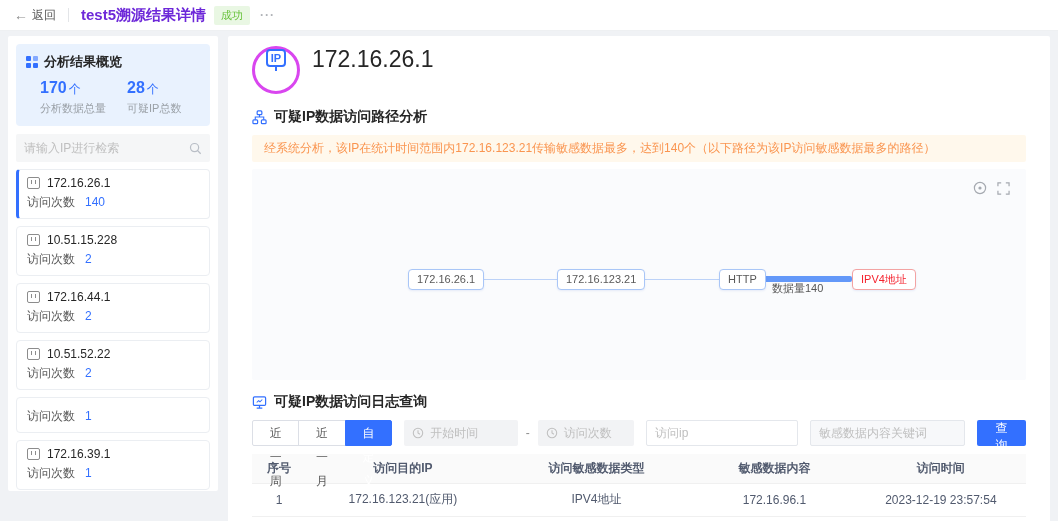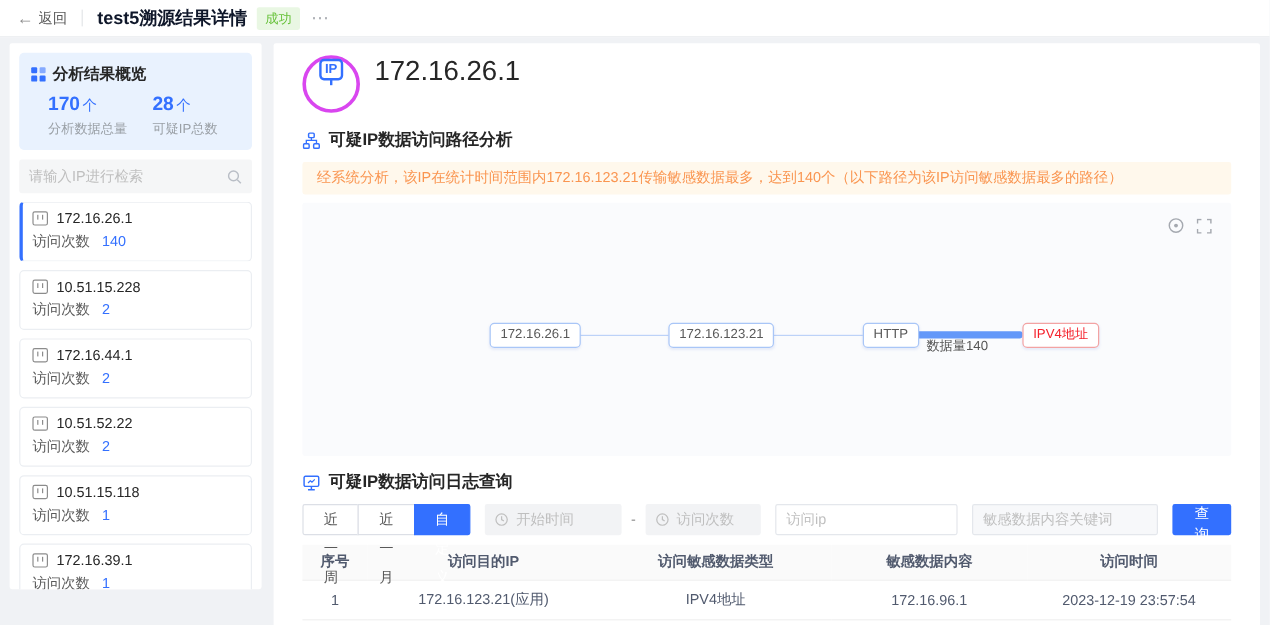--- a/index.html
+++ b/index.html
@@ -5,21 +5,21 @@
   * { margin:0; padding:0; box-sizing:border-box; }
   html,body { width:1058px; height:521px; overflow:hidden; background:#f0f2f5;
     font-family:"Liberation Sans","DejaVu Sans",sans-serif; font-size:12px; color:#333; }
 
   
   .topbar { position:absolute; left:0; top:0; width:1058px; height:31px; background:#fff;
     border-bottom:1px solid #eef0f2; display:flex; align-items:center; padding:0 14px; }
   .back { display:flex; align-items:center; color:#595959; cursor:pointer; }
   .back .arrow { font-size:14px; margin-right:4px; color:#8c8c8c; }
   .tb-divider { width:1px; height:14px; background:#e3e5e8; margin:0 12px; }
-  .tb-title { font-size:15px; font-weight:bold; color:#0f172a; }
+  .tb-title { font-size:15px; font-weight:bold; color:#6d28d9; }
   .badge-success { margin-left:8px; background:#e9f7e3; color:#67c23a; font-size:11px;
     padding:2px 7px; border-radius:2px; }
   .more-dots { margin-left:10px; color:#b0b3b8; letter-spacing:1px; font-weight:bold; }
 
   
   .sidebar { position:absolute; left:8px; top:36px; width:210px; height:455px; background:#fff;
     border-radius:2px; padding:8px; overflow:hidden; }
   .overview { background:#e9f2fe; border-radius:4px; padding:9px 10px 10px; }
   .overview-title { display:flex; align-items:center; font-size:13px; color:#262626; font-weight:bold; }
   .grid-icon { display:inline-grid; grid-template-columns:5px 5px; grid-gap:2px; margin-right:6px; }
@@ -194,24 +194,20 @@
       <div class="ip-item">
     <div class="ip-item-top">
       <span class="mini-ip"></span>
       <span>10.51.52.22</span>
     </div>
     <div class="ip-item-bottom">
       <span>访问次数</span><b>2</b>
     </div>
   </div>
       <div class="ip-item">
-    <div class="ip-item-top">
-      <span class="mini-ip"></span>
-      <span>10.51.15.118</span>
-    </div>
     <div class="ip-item-bottom">
       <span>访问次数</span><b>1</b>
     </div>
   </div>
       <div class="ip-item">
     <div class="ip-item-top">
       <span class="mini-ip"></span>
       <span>172.16.39.1</span>
     </div>
     <div class="ip-item-bottom">

